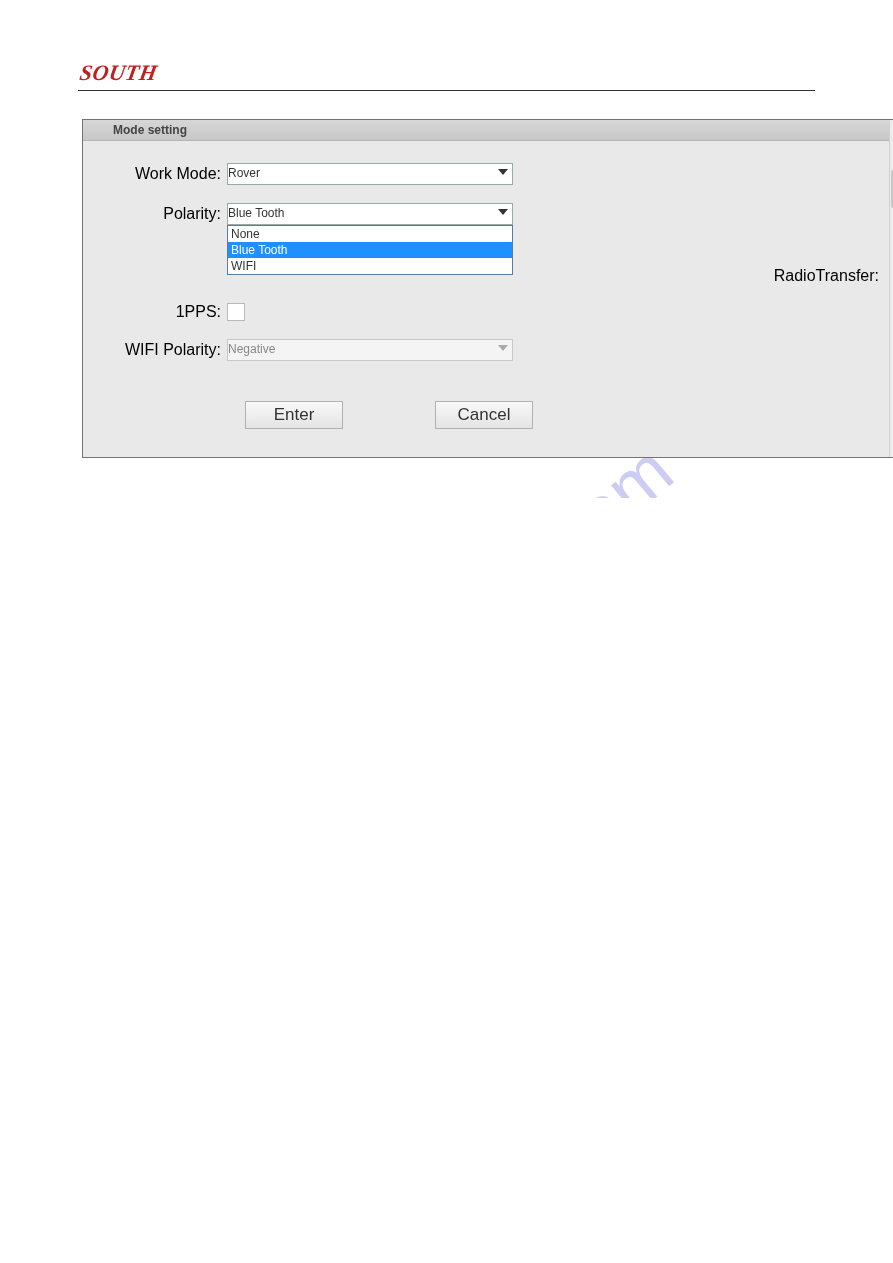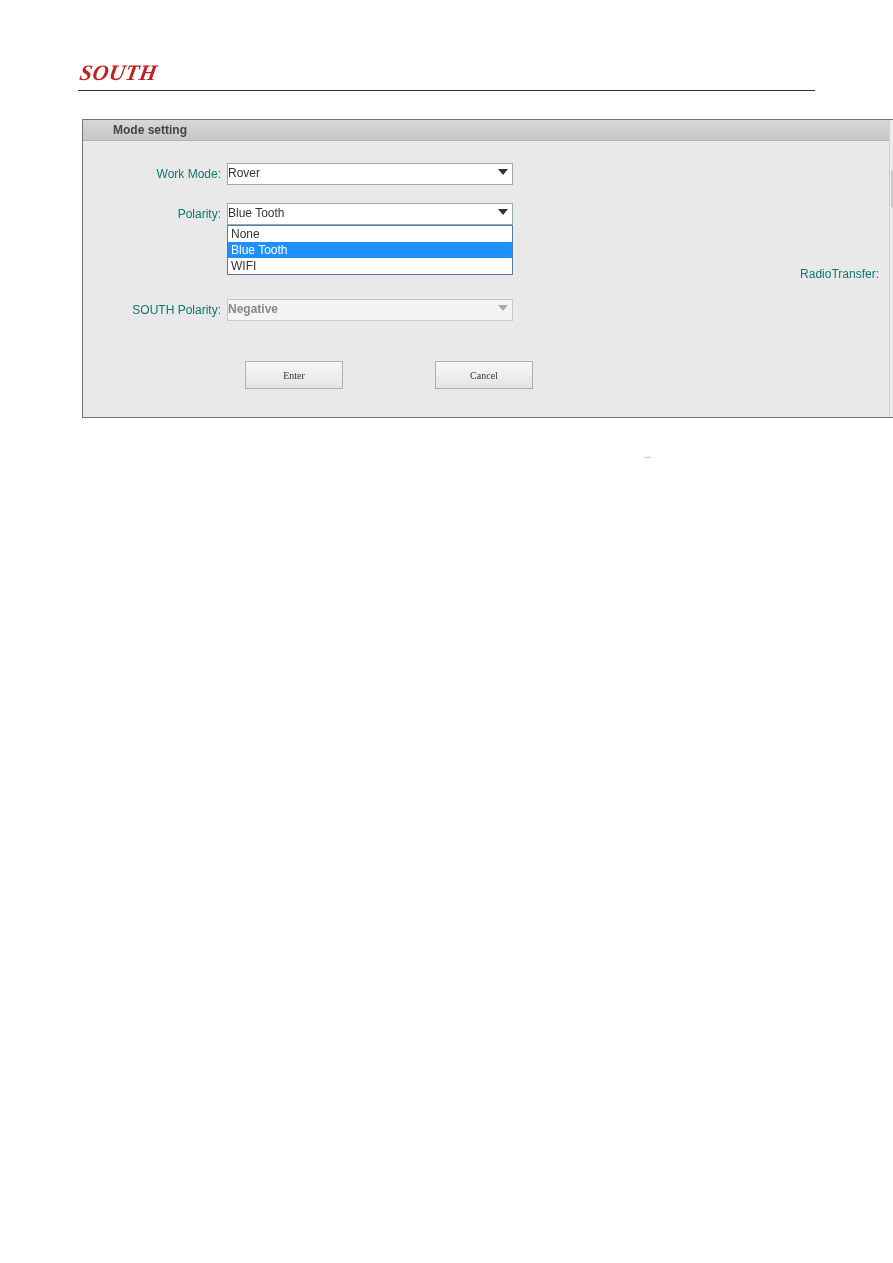--- a/index.html
+++ b/index.html
@@ -52,38 +52,37 @@
   }
   .row {
     display: flex;
     align-items: center;
     margin-bottom: 18px;
   }
   .row .lbl {
     width: 126px;
     text-align: right;
     padding-right: 6px;
-    font-size: 12px;
-    color: #0f766e;
+    font-size: 16px;
+    color: #000000;
   }
   .select-box {
     position: relative;
     width: 286px;
     height: 22px;
     background: #fff;
     border: 1px solid #9aa;
     padding: 2px 24px 2px 0;
     font-size: 12px;
     cursor: default;
   }
   .select-box.disabled {
     background: #f4f4f4;
     color: #888;
     border-color: #c8c8c8;
-    font-weight: bold;
   }
   .select-box .arrow {
     position: absolute;
     right: 4px;
     top: 5px;
     width: 0; height: 0;
     border-left: 5px solid transparent;
     border-right: 5px solid transparent;
     border-top: 6px solid #333;
   }
@@ -116,26 +115,25 @@
     margin-top: 40px;
     display: flex;
     gap: 92px;
     margin-left: 144px;
   }
   .btn {
     width: 98px;
     height: 28px;
     background: linear-gradient(#f8f8f8,#e4e4e4);
     border: 1px solid #b0b0b0;
-    font-size: 10px;
+    font-size: 17px;
     cursor: pointer;
     display: flex;
     align-items: center;
     justify-content: center;
-    font-family: Liberation Serif, serif;
   }
   .scrollbar {
     position: absolute;
     right: 0; top: 0;
     width: 14px;
     height: 100%;
     background: #ececec;
     border-left: 1px solid #d0d0d0;
   }
   .scrollbar .thumb {
@@ -237,24 +235,28 @@
             <div class="opt">WIFI</div>
           </div>
         </div>
       </div>
 
       <div class="row" style="margin-top:42px;justify-content:flex-end;">
         <span class="lbl">RadioTransfer:</span>
       </div>
 
 
-
-
       <div class="row">
-        <span class="lbl">SOUTH Polarity:</span>
+        <span class="lbl">1PPS:</span>
+        <span class="check"></span>
+      </div>
+
+
+      <div class="row">
+        <span class="lbl">WIFI Polarity:</span>
         <div class="select-box disabled">
           <span>Negative</span>
           <span class="arrow"></span>
         </div>
       </div>
 
       <div class="btnrow">
         <div class="btn">Enter</div>
         <div class="btn">Cancel</div>
       </div>

